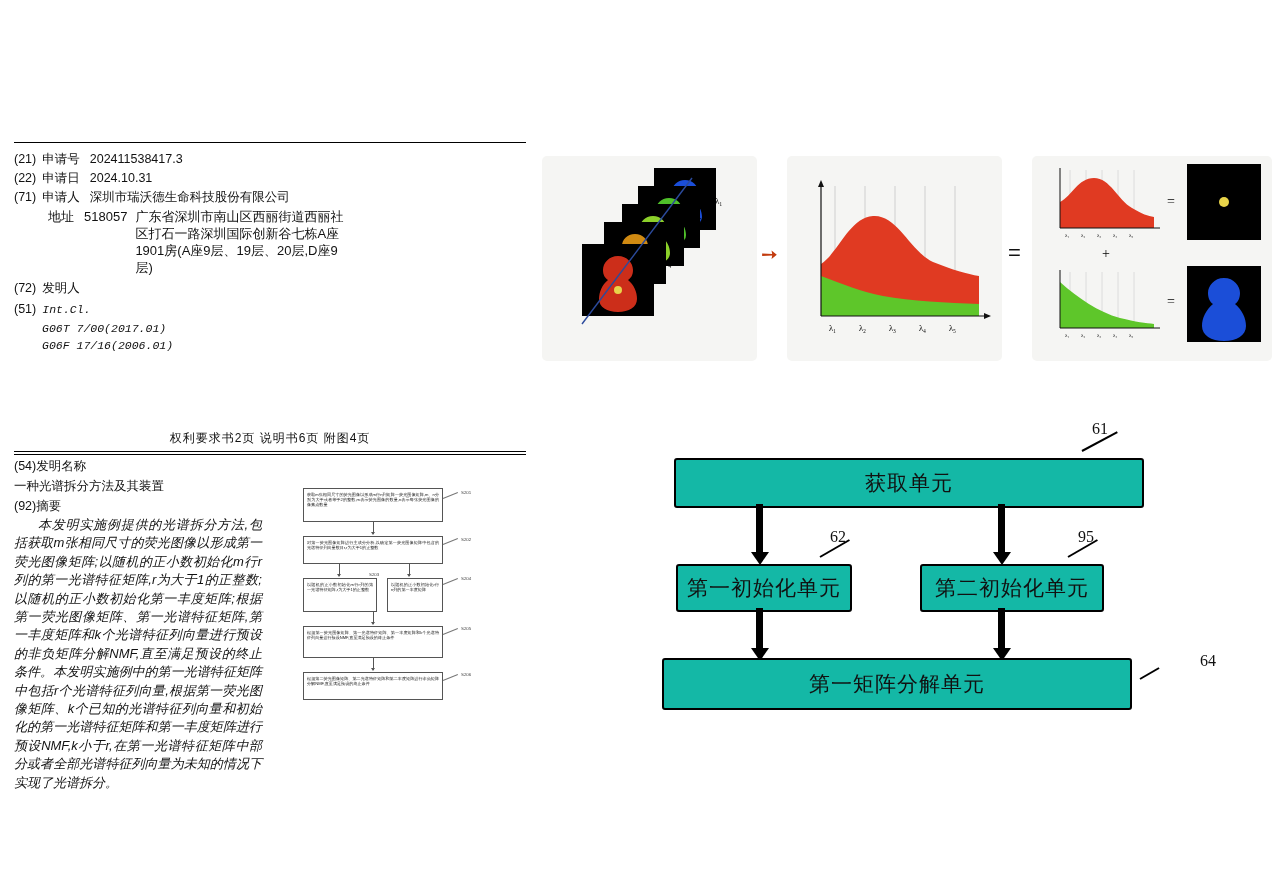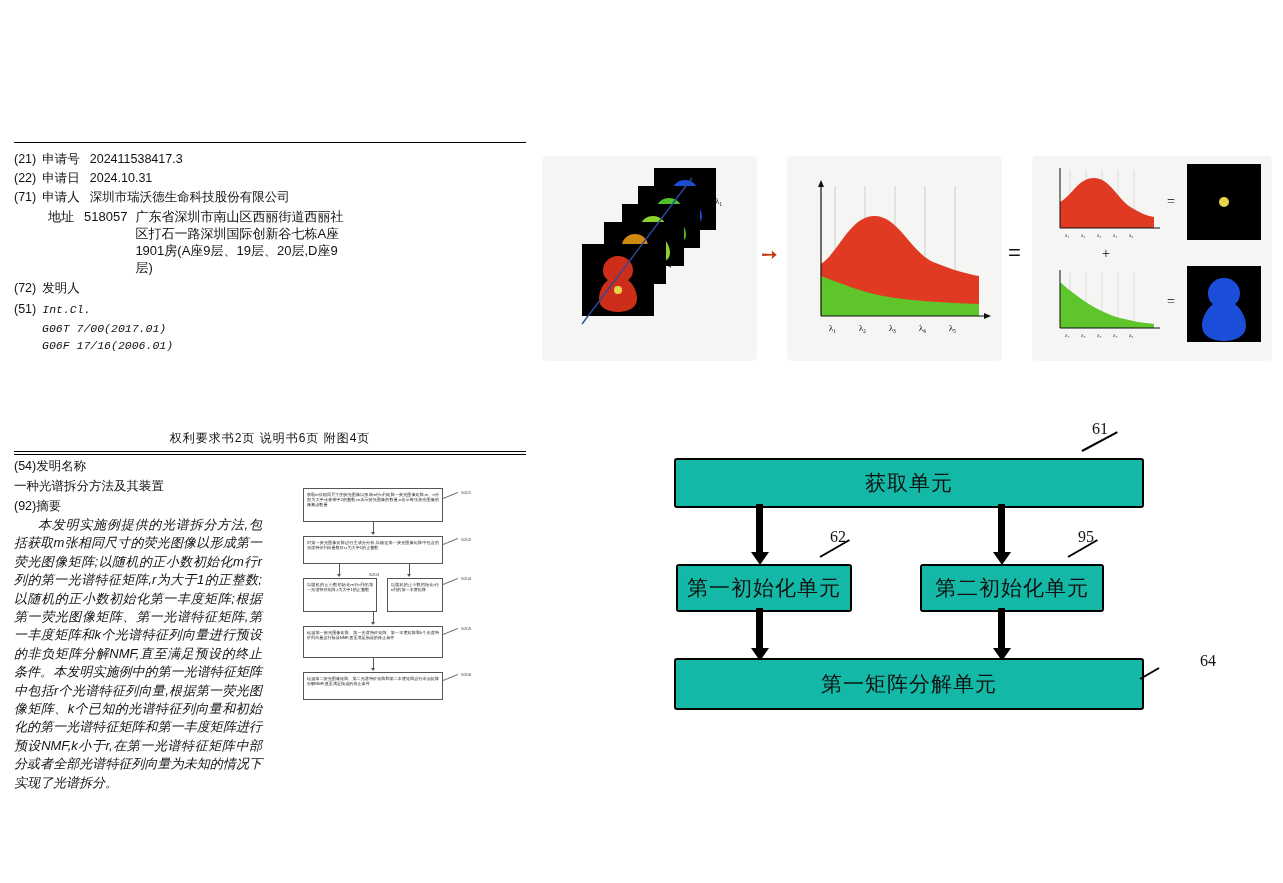--- a/index.html
+++ b/index.html
@@ -450,18 +450,18 @@
 
     <div class="bd-box" style="left:260px; top:144px; width:180px; height:44px;">第二初始化单元</div>
     <div class="bd-leader" style="left:408px; top:136px; width:34px; transform:rotate(-30deg);"></div>
     <div class="bd-label" style="left:418px; top:108px;">95</div>
 
     <div class="bd-arrow-stem" style="left:96px; top:188px; height:42px;"></div>
     <div class="bd-arrow-head" style="left:91px; top:228px;"></div>
     <div class="bd-arrow-stem" style="left:338px; top:188px; height:42px;"></div>
     <div class="bd-arrow-head" style="left:333px; top:228px;"></div>
 
-    <div class="bd-box" style="left:14px; top:238px; width:466px; height:48px;text-align:right;">第一矩阵分解单元</div>
+    <div class="bd-box" style="left:2px; top:238px; width:466px; height:48px;text-align:right;">第一矩阵分解单元</div>
     <div class="bd-leader" style="left:480px; top:258px; width:22px; transform:rotate(-30deg);"></div>
     <div class="bd-label" style="left:500px; top:232px;margin-left:40px;">64</div>
   </div>
 
 </div>
 
 </body></html>

